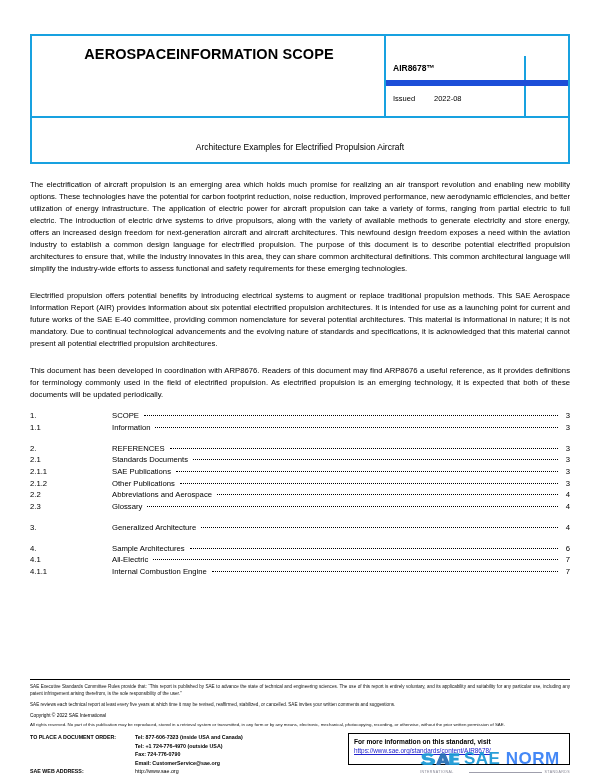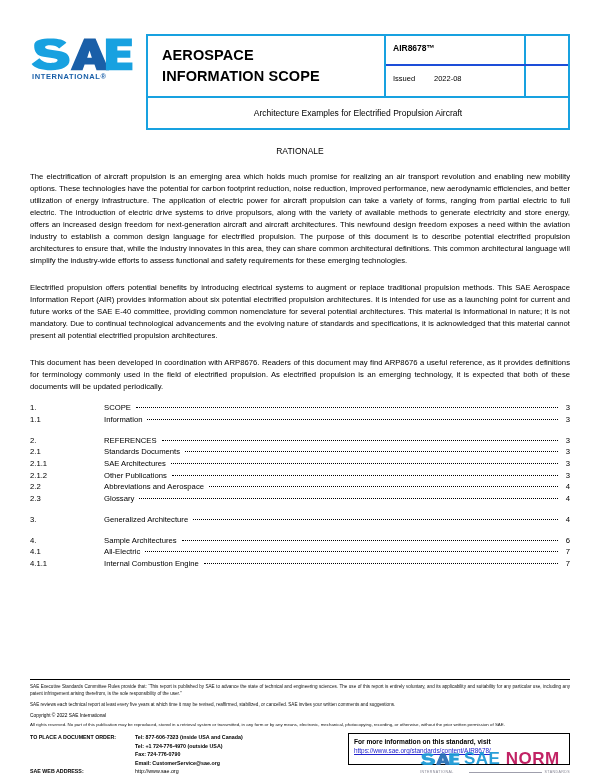--- a/index.html
+++ b/index.html
@@ -46,38 +46,39 @@
     border: 2px solid #18a1e0;
     border-collapse: collapse;
   }
   .hdr-row { display: flex; }
   .hdr-title-cell {
     flex: 1 1 auto;
     border-right: 2px solid #18a1e0;
     padding: 8px 12px 8px 14px;
     min-height: 60px;
     display: flex;
-    flex-direction: column;
+    flex-direction: row;
     justify-content: center;
   }
   .hdr-title-cell .t {
     font-size: 14.5px;
     font-weight: bold;
     line-height: 1.45;
     letter-spacing: 0.1px;
   }
   .hdr-right {
     flex: 0 0 182px;
     display: flex;
     flex-direction: column;
   }
   .hdr-docnum {
-    border-bottom: 2px solid #1d4ed8;
+    border-bottom: 6px solid #1d4ed8;
     display: flex;
     height: 30px;
+    margin-top: 20px;
   }
   .hdr-docnum .num {
     flex: 1 1 auto;
     border-right: 2px solid #18a1e0;
     padding: 7px 0 0 7px;
     font-size: 8.5px;
     font-weight: bold;
   }
   .hdr-docnum .blank { flex: 0 0 42px; }
   .hdr-issued {
@@ -93,21 +94,21 @@
     flex: 1 1 auto;
     padding: 8px 0 4px 0;
     font-size: 7.5px;
     border-right: 2px solid #18a1e0;
   }
   .hdr-issued .blank { flex: 0 0 42px; }
   .hdr-subtitle {
     border-top: 2px solid #18a1e0;
     text-align: center;
     font-size: 8.5px;
-    padding: 10px 0 10px 0;
+    padding: 24px 0 10px 0;
   }
 
   
   .content { padding: 0 30px; }
   .sec-head {
     text-align: center;
     font-size: 8.5px;
     margin-top: 16px;
     margin-bottom: 11px;
   }
@@ -121,21 +122,21 @@
   
   .toc { margin-top: 4px; }
   .toc-row {
     display: flex;
     align-items: baseline;
     font-size: 7.7px;
     line-height: 1.52;
   }
   .toc-gap { height: 9px; }
   .toc-num { flex: 0 0 74px; }
-  .toc-label { white-space: nowrap; padding-right: 3px; }
+  .toc-label { white-space: nowrap; padding-right: 3px; margin-left: 8px; }
   .toc-dots {
     flex: 1 1 auto;
     border-bottom: 1px dotted #000;
     position: relative;
     top: -2px;
     margin: 0 2px;
   }
   .toc-page { flex: 0 0 10px; text-align: right; }
 
   
@@ -192,21 +193,21 @@
   }
   .wm-row { display: flex; align-items: center; }
   .wm-logo { width: 40px; }
   .wm-text {
     font-size: 17px;
     font-weight: bold;
     letter-spacing: 0.5px;
     margin-left: 4px;
   }
   .wm-sae { color: #1e9ad6; }
-  .wm-norm { color: #be185d; }
+  .wm-norm { color: #3b82f6; }
   .wm-sub {
     display: flex;
     align-items: center;
     font-size: 3.6px;
     color: #7a7a8a;
     letter-spacing: 0.4px;
     margin-top: 1px;
   }
   .wm-sub .a { width: 46px; }
   .wm-sub .rule {
@@ -215,35 +216,20 @@
     margin: 0 3px;
   }
 </style>
 </head>
 <body>
 
 <div class="page">
 
   <div class="header">
 
-    <div class="logo-cell">
-      <svg class="sae-logo" viewBox="0 0 200 64">
-
-        <path d="M8 14 C8 4 22 1 40 1 C56 1 66 4 70 9 L56 20 C52 16 46 14 39 14 C33 14 29 15 29 18
-                 C29 21 34 22 43 23 L56 25 C70 27 76 33 76 43 C76 55 62 62 41 62
-                 C22 62 9 58 3 50 L18 39 C23 45 30 48 40 48 C48 48 53 46 53 43
-                 C53 40 48 39 39 38 L26 36 C13 34 8 27 8 14 Z" fill="#18a1e0"></path>
-
-        <path d="M78 62 L104 1 L126 1 L152 62 L128 62 L124 51 L105 51 L101 62 Z
-                 M110 38 L119 38 L114.5 24 Z" fill="#1a5fa8"></path>
-
-        <path d="M146 1 L196 1 L196 16 L168 16 L168 24 L193 24 L193 38 L168 38 L168 47 L197 47 L197 62 L146 62 Z" fill="#18a1e0"></path>
-      </svg>
-      <div class="logo-sub">INTERNATIONAL®</div>
-    </div>
 
     <div class="hdr-table">
       <div class="hdr-row">
         <div class="hdr-title-cell">
           <div class="t">AEROSPACE</div>
           <div class="t">INFORMATION SCOPE</div>
         </div>
         <div class="hdr-right">
           <div class="hdr-docnum">
             <div class="num">AIR8678™</div>
@@ -255,21 +241,20 @@
             <div class="blank"></div>
           </div>
         </div>
       </div>
       <div class="hdr-subtitle">Architecture Examples for Electrified Propulsion Aircraft</div>
     </div>
   </div>
 
   <div class="content">
 
-    <div class="sec-head">RATIONALE</div>
     <p class="body">The electrification of aircraft propulsion is an emerging area which holds much promise for realizing an air transport revolution and enabling new mobility options. These technologies have the potential for carbon footprint reduction, noise reduction, improved performance, new aerodynamic efficiencies, and better utilization of energy infrastructure. The application of electric power for aircraft propulsion can take a variety of forms, ranging from partial electric to full electric. The introduction of electric drive systems to drive propulsors, along with the variety of available methods to generate electricity and store energy, offers an increased design freedom for next-generation aircraft and aircraft architectures. This newfound design freedom exposes a need within the aviation industry to establish a common design language for electrified propulsion. The purpose of this document is to describe potential electrified propulsion architectures to ensure that, while the industry innovates in this area, they can share common architectural definitions. This common architectural language will simplify the industry-wide efforts to assess functional and safety requirements for these emerging technologies.</p>
 
     <p class="body">Electrified propulsion offers potential benefits by introducing electrical systems to augment or replace traditional propulsion methods. This SAE Aerospace Information Report (AIR) provides information about six potential electrified propulsion architectures. It is intended for use as a launching point for current and future works of the SAE E-40 committee, providing common nomenclature for several potential architectures. This material is informational in nature; it is not mandatory. Due to continual technological advancements and the evolving nature of standards and specifications, it is acknowledged that this material cannot present all potential electrified propulsion architectures.</p>
     <p class="body">This document has been developed in coordination with ARP8676. Readers of this document may find ARP8676 a useful reference, as it provides definitions for terminology commonly used in the field of electrified propulsion. As electrified propulsion is an emerging technology, it is expected that both of these documents will be updated periodically.</p>
 
     <div class="toc" id="toc-list">
         <div class="toc-row">
           <span class="toc-num">1.</span>
           <span class="toc-label">SCOPE</span>
           <span class="toc-dots"></span>
@@ -289,21 +274,21 @@
           <span class="toc-page">3</span>
         </div>
         <div class="toc-row">
           <span class="toc-num">2.1</span>
           <span class="toc-label">Standards Documents</span>
           <span class="toc-dots"></span>
           <span class="toc-page">3</span>
         </div>
         <div class="toc-row">
           <span class="toc-num">2.1.1</span>
-          <span class="toc-label">SAE Architectures</span>
+          <span class="toc-label">SAE Publications</span>
           <span class="toc-dots"></span>
           <span class="toc-page">3</span>
         </div>
         <div class="toc-row">
           <span class="toc-num">2.1.2</span>
           <span class="toc-label">Other Publications</span>
           <span class="toc-dots"></span>
           <span class="toc-page">3</span>
         </div>
         <div class="toc-row">

